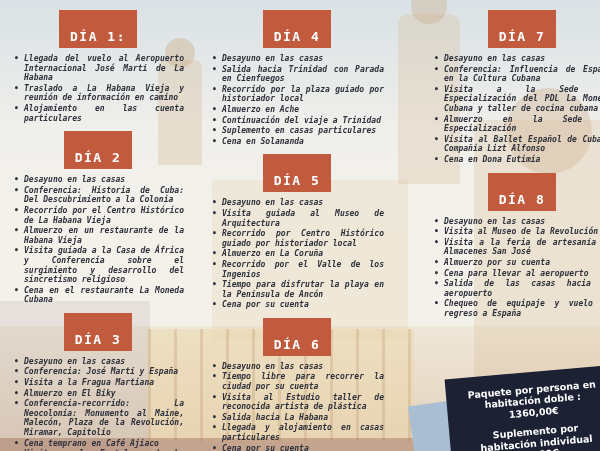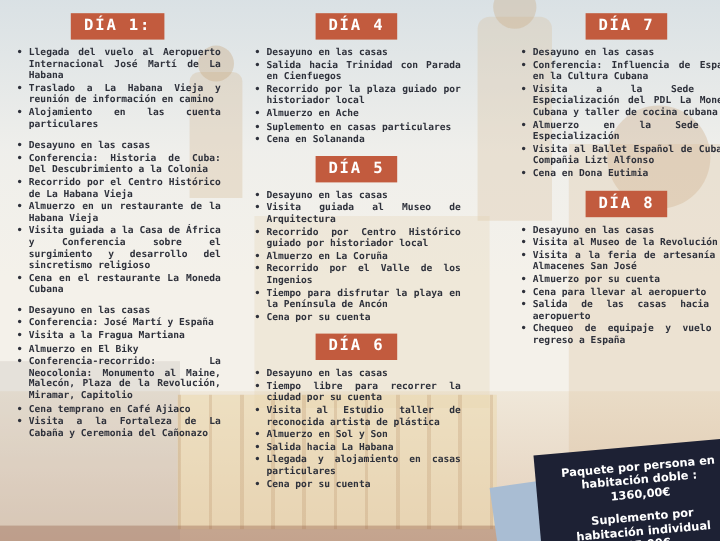--- a/index.html
+++ b/index.html
@@ -42,28 +42,28 @@
   .col { position:absolute; top:10px; }
   .col1 { left:12px;  width:172px; }
   .col2 { left:210px; width:174px; }
   .col3 { left:432px; width:180px; }
 
   .day + .day { margin-top:8px; }
   .badge-row { text-align:center; }
   .badge {
     display:inline-block; background:#c25b3e; color:#ffffff;
     font-size:13px; font-weight:bold; letter-spacing:1.5px;
-    padding:3px 11px 4px; white-space:nowrap;
+    padding:19px 11px 4px; white-space:nowrap;
   }
   .items {
     list-style:none; margin:6px 0 0; padding:0;
     font-size:8px; line-height:1.2; font-weight:bold;
     color:#2e313b; text-align:justify;
   }
-  .items li { position:relative; padding-left:12px; margin-bottom:1px; }
+  .items li { position:relative; padding-left:12px; margin-bottom:1px;font-style:italic; }
   .items li::before { content:"\2022"; position:absolute; left:2px; top:0; }
 
   
   .price-backdrop {
     position:absolute; left:412px; top:392px; width:205px; height:72px;
     background:#a9bdd3; transform:rotate(-8deg);
   }
   .price-box {
     position:absolute; left:448px; top:372px; width:168px; height:86px;
     background:#1d2134; transform:rotate(-5deg);
@@ -98,31 +98,37 @@
         <span class="badge">DÍA 1:</span>
       </div>
       <ul class="items">
 
       <li class="item">Llegada del vuelo al Aeropuerto Internacional José Martí de La Habana</li>
           <li class="item">Traslado a La Habana Vieja y reunión de información en camino</li>
           <li class="item">Alojamiento en las cuenta particulares</li>
         </ul>
     </section>
     <section class="day">
+      <div class="badge-row">
+        <span class="badge">DÍA 2</span>
+      </div>
       <ul class="items">
 
       <li class="item">Desayuno en las casas</li>
           <li class="item">Conferencia: Historia de Cuba: Del Descubrimiento a la Colonia</li>
           <li class="item">Recorrido por el Centro Histórico de La Habana Vieja</li>
           <li class="item">Almuerzo en un restaurante de la Habana Vieja</li>
           <li class="item">Visita guiada a la Casa de África y Conferencia sobre el surgimiento y desarrollo del sincretismo religioso</li>
           <li class="item">Cena en el restaurante La Moneda Cubana</li>
         </ul>
     </section>
     <section class="day">
+      <div class="badge-row">
+        <span class="badge">DÍA 3</span>
+      </div>
       <ul class="items">
 
       <li class="item">Desayuno en las casas</li>
           <li class="item">Conferencia: José Martí y España</li>
           <li class="item">Visita a la Fragua Martiana</li>
           <li class="item">Almuerzo en El Biky</li>
           <li class="item">Conferencia-recorrido: La Neocolonia: Monumento al Maine, Malecón, Plaza de la Revolución, Miramar, Capitolio</li>
           <li class="item">Cena temprano en Café Ajiaco</li>
           <li class="item">Visita a la Fortaleza de La Cabaña y Ceremonia del Cañonazo</li>
         </ul>
@@ -133,20 +139,21 @@
     <section class="day">
       <div class="badge-row">
         <span class="badge">DÍA 4</span>
       </div>
       <ul class="items">
 
       <li class="item">Desayuno en las casas</li>
           <li class="item">Salida hacia Trinidad con Parada en Cienfuegos</li>
           <li class="item">Recorrido por la plaza guiado por historiador local</li>
           <li class="item">Almuerzo en Ache</li>
+          <li class="item">Continuación del viaje a Trinidad</li>
           <li class="item">Suplemento en casas particulares</li>
           <li class="item">Cena en Solananda</li>
         </ul>
     </section>
     <section class="day">
       <div class="badge-row">
         <span class="badge">DÍA 5</span>
       </div>
       <ul class="items">
 
@@ -161,21 +168,20 @@
     </section>
     <section class="day">
       <div class="badge-row">
         <span class="badge">DÍA 6</span>
       </div>
       <ul class="items">
 
       <li class="item">Desayuno en las casas</li>
           <li class="item">Tiempo libre para recorrer la ciudad por su cuenta</li>
           <li class="item">Visita al Estudio taller de reconocida artista de plástica</li>
-          <li class="item">Almuerzo en Sol y Son</li>
           <li class="item">Salida hacia La Habana</li>
           <li class="item">Llegada y alojamiento en casas particulares</li>
           <li class="item">Cena por su cuenta</li>
         </ul>
     </section>
   </div>
 
   <div class="col col3">
     <section class="day">
       <div class="badge-row">

